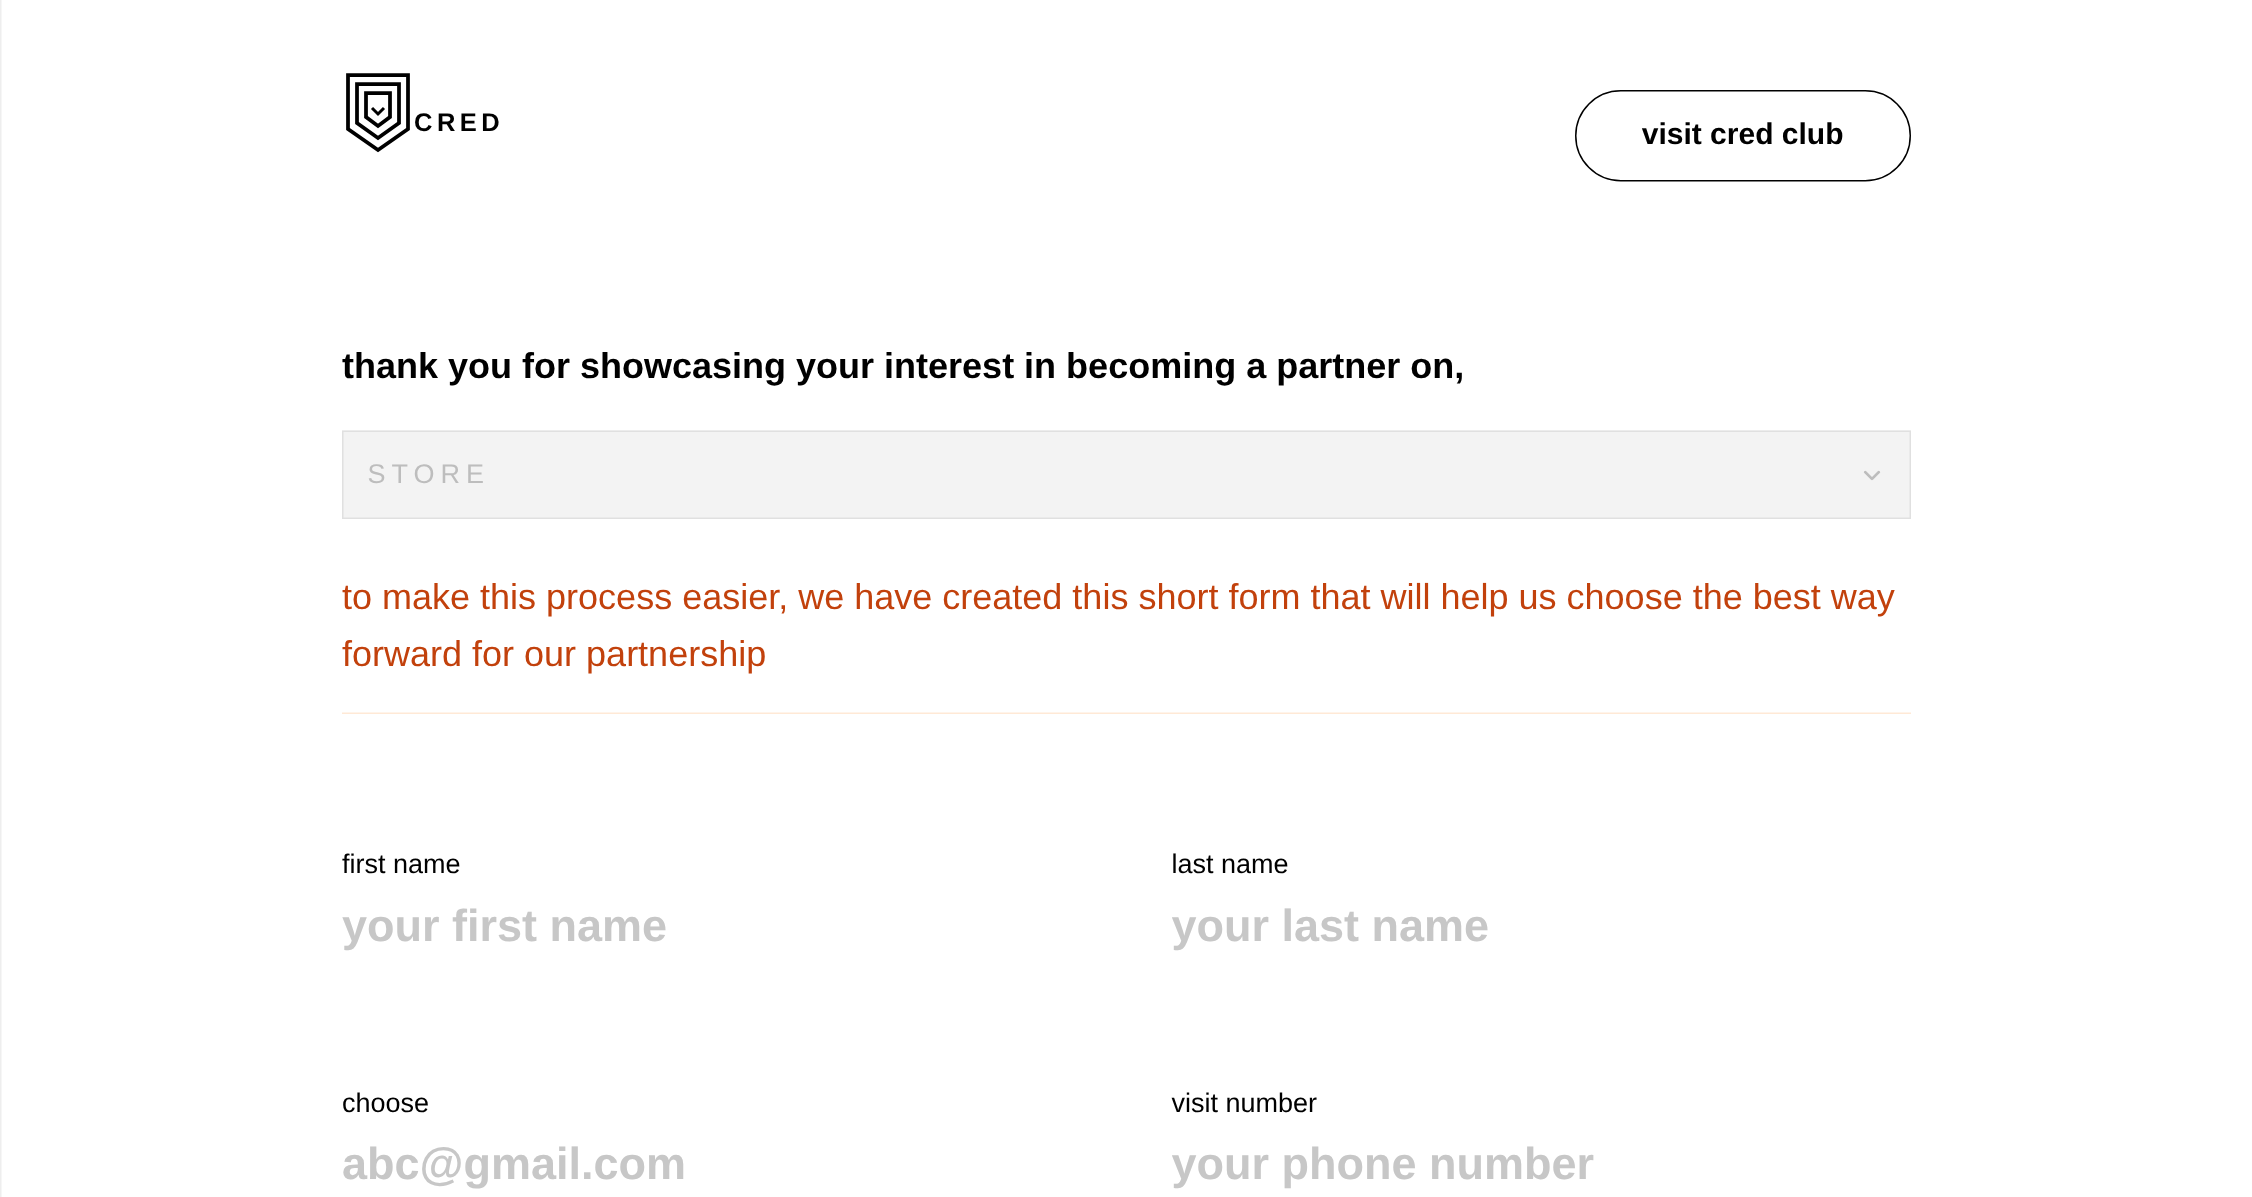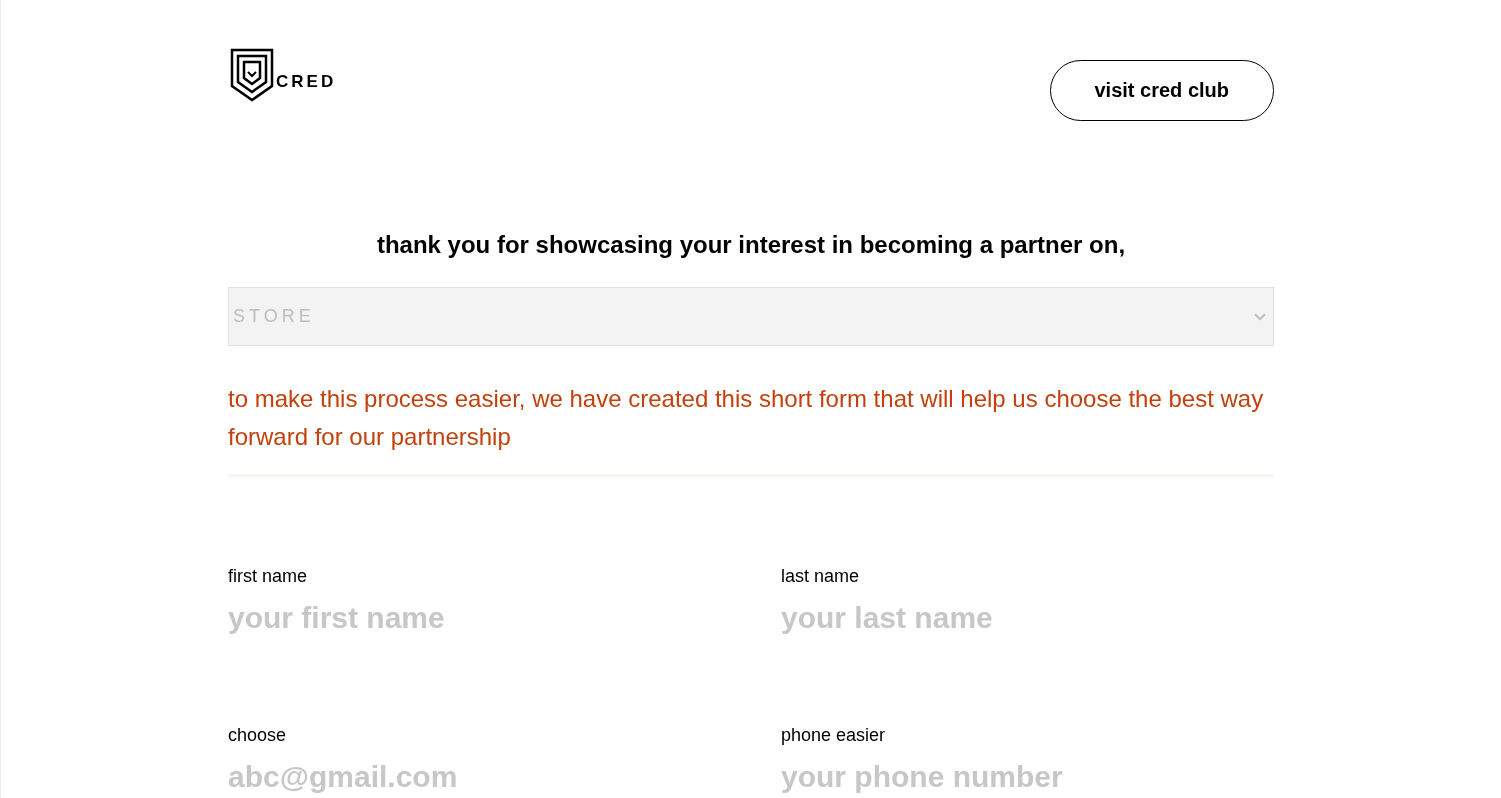--- a/index.html
+++ b/index.html
@@ -49,26 +49,25 @@
       font-weight: 700;
       cursor: pointer;
       font-family: inherit;
       color: #000;
       margin-top: 12px;
     }
     .heading {
       font-size: 24px;
       font-weight: 700;
       margin-bottom: 28px;
-      text-align: center;
     }
     .select-box {
       background: #f3f3f3;
       border: 1px solid #e0e0e0;
-      padding: 18px 4px;
+      padding: 18px 16px;
       display: flex;
       justify-content: space-between;
       align-items: center;
       cursor: pointer;
       margin-bottom: 34px;
     }
     .select-text {
       color: #bdbdbd;
       font-size: 18px;
       letter-spacing: 4px;
@@ -154,17 +153,17 @@
     </div>
     <div>
       <label class="field-label">last name</label>
       <input class="field-input" type="text" placeholder="your last name" style="">
     </div>
     <div>
       <label class="field-label">choose</label>
       <input class="field-input" type="text" placeholder="abc@gmail.com" style="">
     </div>
     <div>
-      <label class="field-label">phone easier</label>
+      <label class="field-label">visit number</label>
       <input class="field-input" type="text" placeholder="your phone number" style="">
     </div>
   </div>
 </div>
 
 </body></html>

